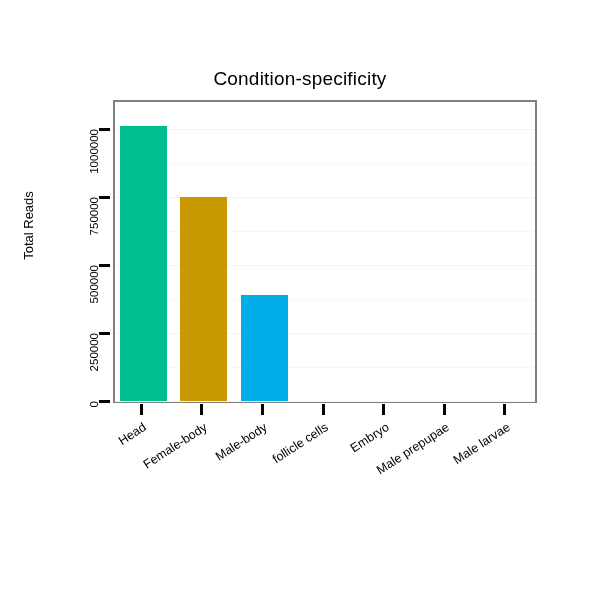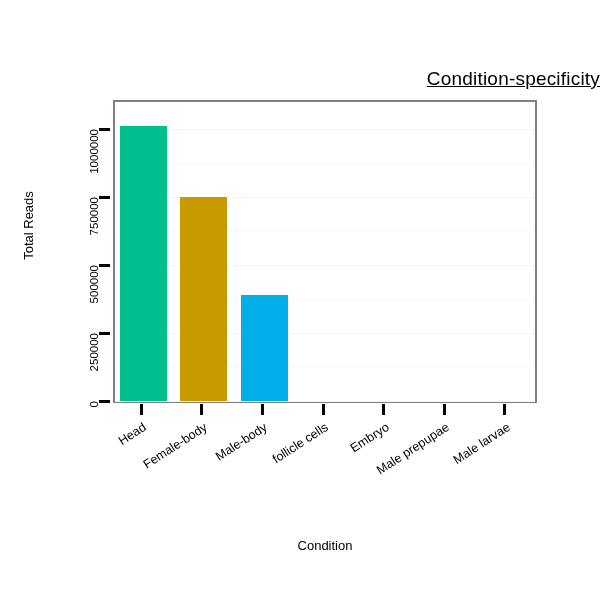--- a/index.html
+++ b/index.html
@@ -22,25 +22,24 @@
     width: 600px;
     height: 600px;
   }
 
   
   .chart-title {
     position: absolute;
     left: 0;
     top: 68px;
     width: 600px;
-    text-align: right;
+    text-align: center;
     font-size: 19px;
     letter-spacing: 0.2px;
     color: #000;
-    text-decoration: underline;
   }
 
   
   .panel {
     position: absolute;
     left: 113px;
     top: 100px;
     width: 424px;
     height: 303px;
     background: #ffffff;
@@ -201,15 +200,14 @@
       <div class="x-tick-mark" style="left: 321.5px;"></div>
       <div class="x-tick-label" style="left: 123px; width: 200px;">follicle cells</div>
       <div class="x-tick-mark" style="left: 382.071px;"></div>
       <div class="x-tick-label" style="left: 183.571px; width: 200px;">Embryo</div>
       <div class="x-tick-mark" style="left: 442.643px;"></div>
       <div class="x-tick-label" style="left: 244.143px; width: 200px;">Male prepupae</div>
       <div class="x-tick-mark" style="left: 503.214px;"></div>
       <div class="x-tick-label" style="left: 304.714px; width: 200px;">Male larvae</div>
     </div>
 
-  <div class="axis-title-x">Condition</div>
 
 </div>
 
 </body></html>

